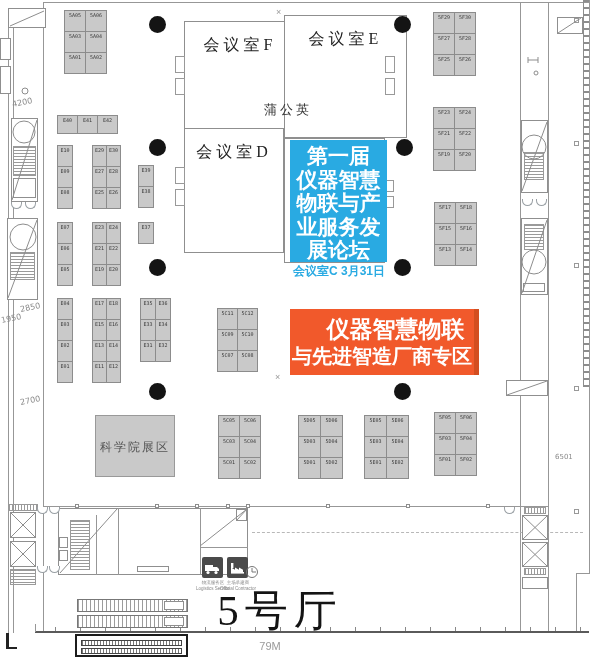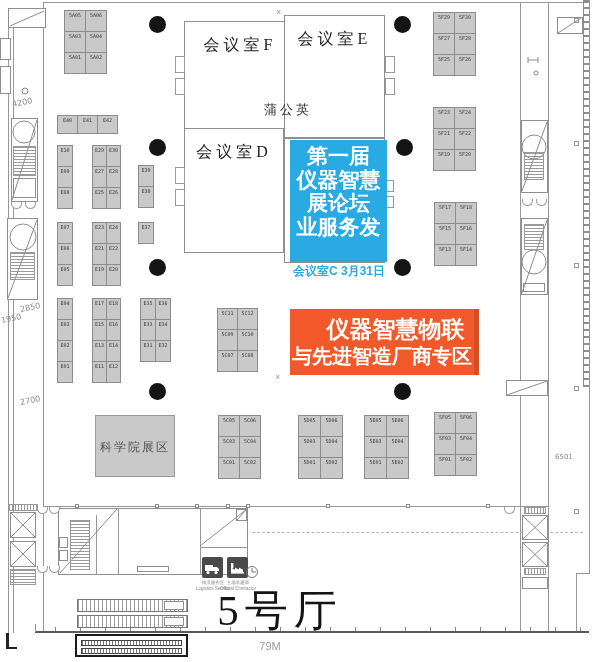--- a/index.html
+++ b/index.html
@@ -153,21 +153,21 @@
   <div class="escbar" style="left:77px;top:615px;width:111px;height:13px"></div>
   <div class="bx" style="left:164px;top:617px;width:20px;height:9px"></div>
   <div class="darkesc">
     <div class="darkbar" style="left:4px;top:4px;width:101px;height:6px"></div>
     <div class="darkbar" style="left:4px;top:12px;width:101px;height:6px"></div>
   </div>
 
   <div class="room" style="left:184px;top:21px;width:112px;height:123px">
     <div class="room-label">会议室F</div>
   </div>
-  <div class="room" style="left:284px;top:15px;width:101px;height:123px">
+  <div class="room" style="left:284px;top:15px;width:123px;height:123px">
     <div class="room-label">会议室E</div>
   </div>
   <div class="room" style="left:184px;top:128px;width:100px;height:125px">
     <div class="room-label">会议室D</div>
   </div>
   <div class="room" style="left:284px;top:138px;width:101px;height:125px"></div>
   <div class="dandelion">蒲公英</div>
   <div class="stub" style="left:175px;top:56px;width:10px;height:17px"></div>
   <div class="stub" style="left:175px;top:78px;width:10px;height:17px"></div>
   <div class="stub" style="left:175px;top:167px;width:10px;height:17px"></div>
@@ -175,22 +175,23 @@
   <div class="stub" style="left:385px;top:56px;width:10px;height:17px"></div>
   <div class="stub" style="left:385px;top:78px;width:10px;height:17px"></div>
   <div class="stub" style="left:385px;top:180px;width:9px;height:12px"></div>
   <div class="stub" style="left:385px;top:196px;width:9px;height:12px"></div>
   <div class="xmark" style="left:276px;top:8px">×</div>
   <div class="xmark" style="left:275px;top:373px">×</div>
 
   <div class="forum-box">
     <div>第一届</div>
     <div>仪器智慧</div>
+    <div>物联与产</div>
+    <div>业服务发</div>
     <div>展论坛</div>
-    <div>业服务发</div>
   </div>
   <div class="venue-line">会议室C  3月31日</div>
   <div class="zone-box">
     <div class="zone-l1">仪器智慧物联</div>
     <div class="zone-l2">与先进智造厂商专区</div>
   </div>
 
   <div class="science">
     <span>科学院展区</span>
   </div>

